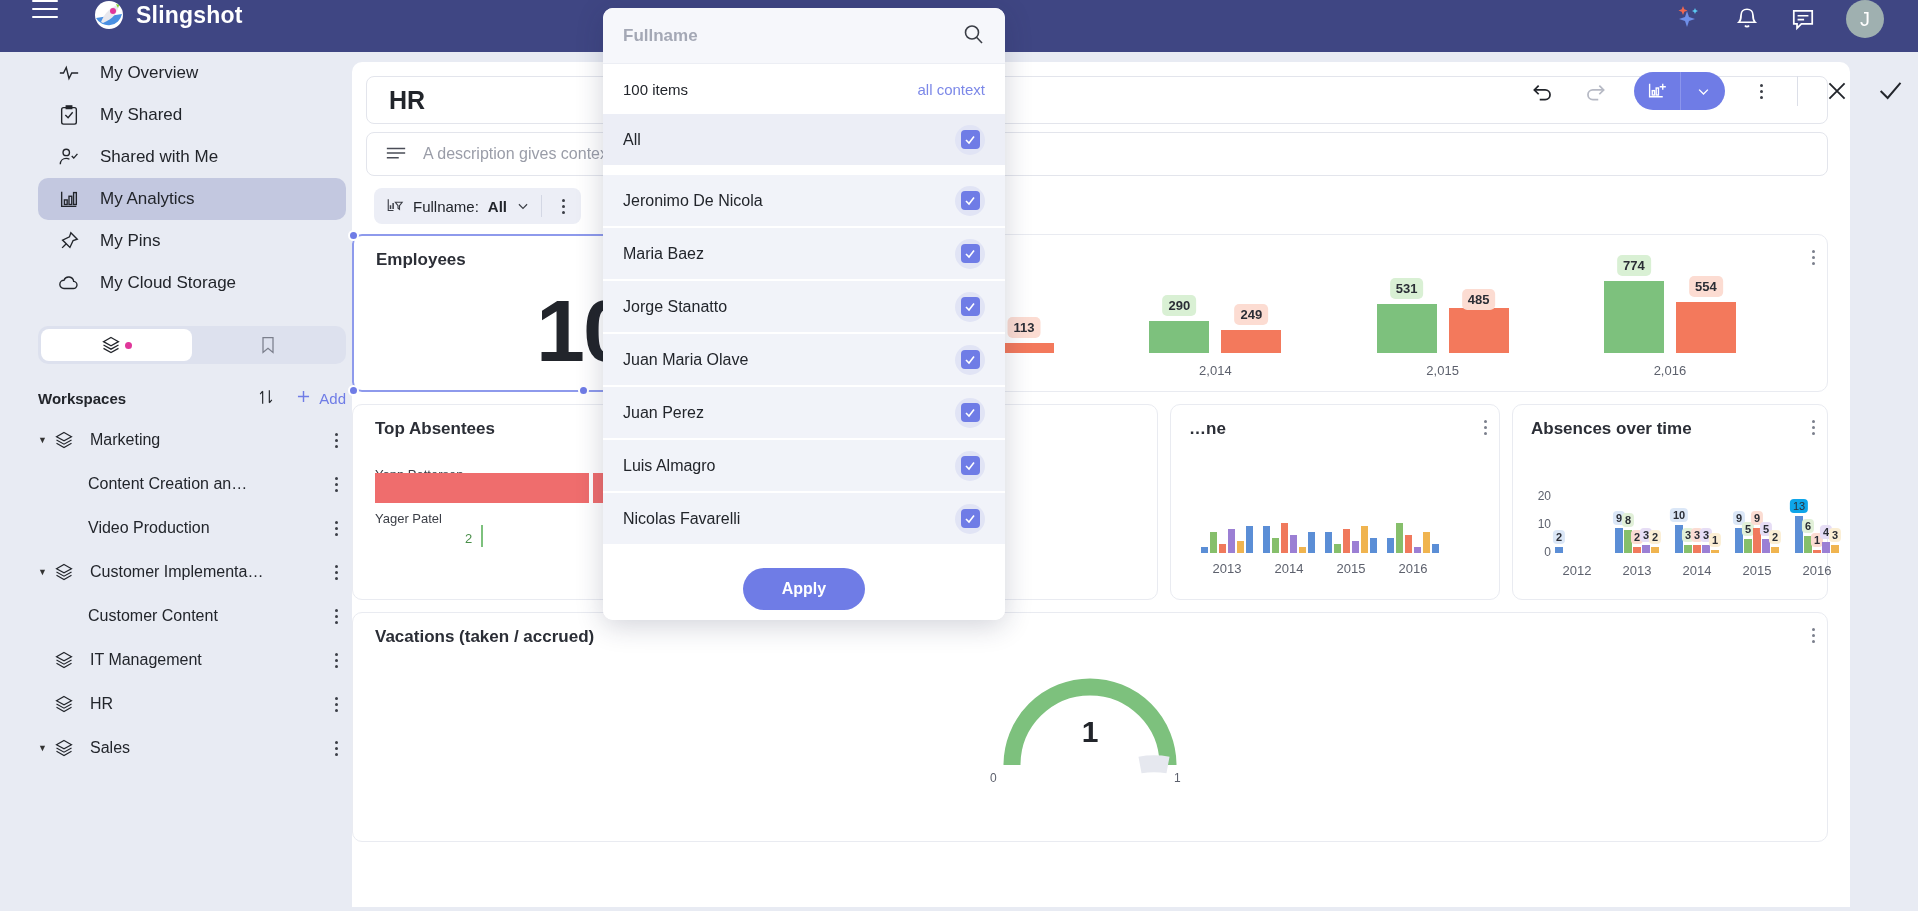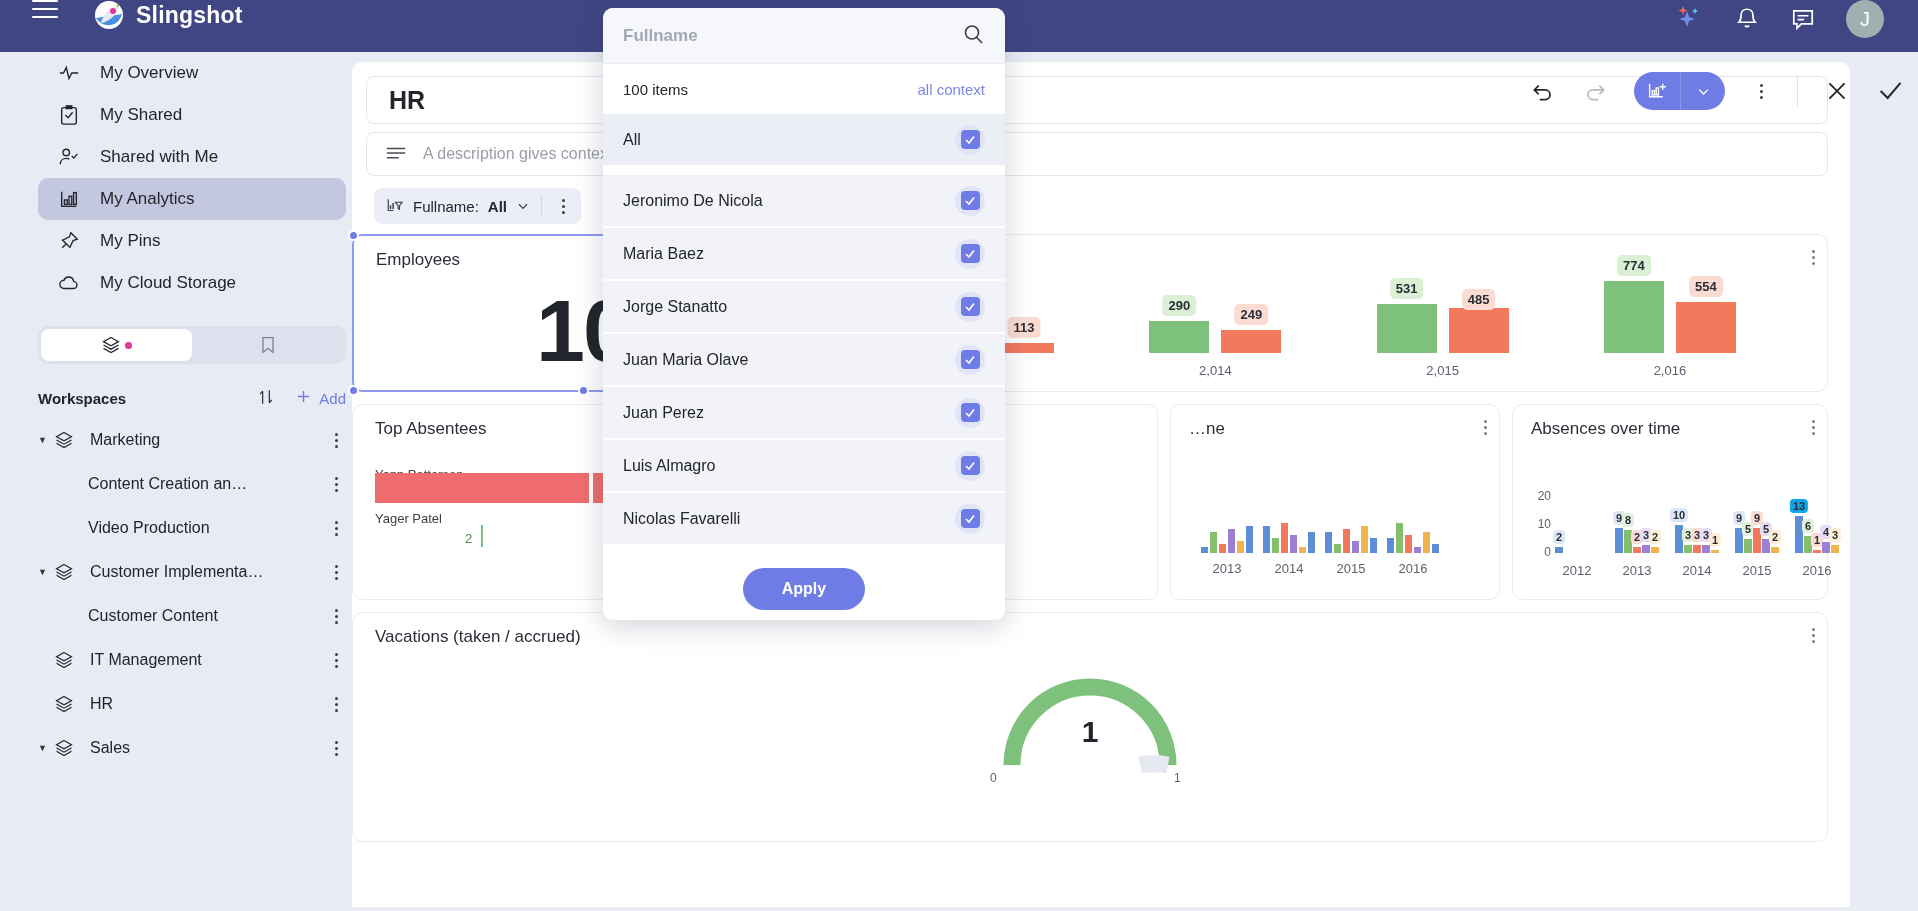--- a/index.html
+++ b/index.html
@@ -114,21 +114,21 @@
   }
   .add-split .a { width: 46px; display: flex; align-items: center; justify-content: center; }
   .add-split .sep { width: 1px; background: #8b95ec; }
   .add-split .b { width: 44px; display: flex; align-items: center; justify-content: center; }
   .tb-sep { width: 1px; height: 30px; background: #dcdfe8; }
 
   
   .card {
     position: absolute; background: #fff; border: 1px solid #e9ebf1; border-radius: 10px;
   }
-  .card-title { font-size: 17px; font-weight: normal; color: #2b2e36; }
+  .card-title { font-size: 17px; font-weight: bold; color: #2b2e36; }
   .card-kebab { position: absolute; right: 12px; top: 12px; }
   .card-kebab span { display: block; width: 3px; height: 3px; background: #7b7f8c; border-radius: 50%; margin: 3px auto; }
 
   .kpi-card { left: 0px; top: 172px; width: 462px; height: 158px; border: 2px solid #8e9aec; }
   .kpi-value { position: absolute; left: 0; right: 0; top: 44px; text-align: center;
     font-size: 88px; font-weight: bold; color: #22252b; letter-spacing: -2px; }
   .kpi-handle { position: absolute; width: 11px; height: 11px; border-radius: 50%;
     background: #6f7ce6; border: 2px solid #fff; }
 
   .chart-card { left: 476px; top: 172px; width: 1000px; height: 158px; }
@@ -590,21 +590,21 @@
           <div style="position: absolute; left: 231px; top: 133.909px; width: 8px; height: 14.0909px; background: rgb(134, 191, 107);"></div>
           <div style="position: absolute; left: 235px; top: 116.909px; transform: translateX(-50%); font-size: 11px; font-weight: bold; color: rgb(43, 46, 54); background: rgb(225, 240, 216); border-radius: 4px; padding: 1px 3px;">5</div>
           <div style="position: absolute; left: 240px; top: 122.636px; width: 8px; height: 25.3636px; background: rgb(240, 121, 92);"></div>
           <div style="position: absolute; left: 244px; top: 105.636px; transform: translateX(-50%); font-size: 11px; font-weight: bold; color: rgb(43, 46, 54); background: rgb(251, 220, 210); border-radius: 4px; padding: 1px 3px;">9</div>
           <div style="position: absolute; left: 249px; top: 133.909px; width: 8px; height: 14.0909px; background: rgb(155, 127, 212);"></div>
           <div style="position: absolute; left: 253px; top: 116.909px; transform: translateX(-50%); font-size: 11px; font-weight: bold; color: rgb(43, 46, 54); background: rgb(230, 221, 245); border-radius: 4px; padding: 1px 3px;">5</div>
           <div style="position: absolute; left: 258px; top: 142.364px; width: 8px; height: 5.63636px; background: rgb(240, 180, 79);"></div>
           <div style="position: absolute; left: 262px; top: 125.364px; transform: translateX(-50%); font-size: 11px; font-weight: bold; color: rgb(43, 46, 54); background: rgb(251, 238, 212); border-radius: 4px; padding: 1px 3px;">2</div>
           <div class="axis-year" style="left: 244px; top: 158px;">2015</div>
           <div style="position: absolute; left: 282px; top: 111.364px; width: 8px; height: 36.6364px; background: rgb(91, 142, 214);"></div>
-          <div style="position: absolute; left: 286px; top: 94.3636px; transform: translateX(-50%); font-size: 11px; font-weight: bold; color: rgb(43, 46, 54); background: #0ea5e9; border-radius: 4px; padding: 1px 3px; text-align: right;">13</div>
+          <div style="position: absolute; left: 286px; top: 94.3636px; transform: translateX(-50%); font-size: 11px; font-weight: normal; color: rgb(43, 46, 54); background: #0ea5e9; border-radius: 4px; padding: 1px 3px; text-align: right;">13</div>
           <div style="position: absolute; left: 291px; top: 131.091px; width: 8px; height: 16.9091px; background: rgb(134, 191, 107);"></div>
           <div style="position: absolute; left: 295px; top: 114.091px; transform: translateX(-50%); font-size: 11px; font-weight: bold; color: rgb(43, 46, 54); background: rgb(225, 240, 216); border-radius: 4px; padding: 1px 3px;">6</div>
           <div style="position: absolute; left: 300px; top: 145.182px; width: 8px; height: 2.81818px; background: rgb(240, 121, 92);"></div>
           <div style="position: absolute; left: 304px; top: 128.182px; transform: translateX(-50%); font-size: 11px; font-weight: bold; color: rgb(43, 46, 54); background: rgb(251, 220, 210); border-radius: 4px; padding: 1px 3px;">1</div>
           <div style="position: absolute; left: 309px; top: 136.727px; width: 8px; height: 11.2727px; background: rgb(155, 127, 212);"></div>
           <div style="position: absolute; left: 313px; top: 119.727px; transform: translateX(-50%); font-size: 11px; font-weight: bold; color: rgb(43, 46, 54); background: rgb(230, 221, 245); border-radius: 4px; padding: 1px 3px;">4</div>
           <div style="position: absolute; left: 318px; top: 139.545px; width: 8px; height: 8.45455px; background: rgb(240, 180, 79);"></div>
           <div style="position: absolute; left: 322px; top: 122.545px; transform: translateX(-50%); font-size: 11px; font-weight: bold; color: rgb(43, 46, 54); background: rgb(251, 238, 212); border-radius: 4px; padding: 1px 3px;">3</div>
           <div class="axis-year" style="left: 304px; top: 158px;">2016</div>
         </div>

